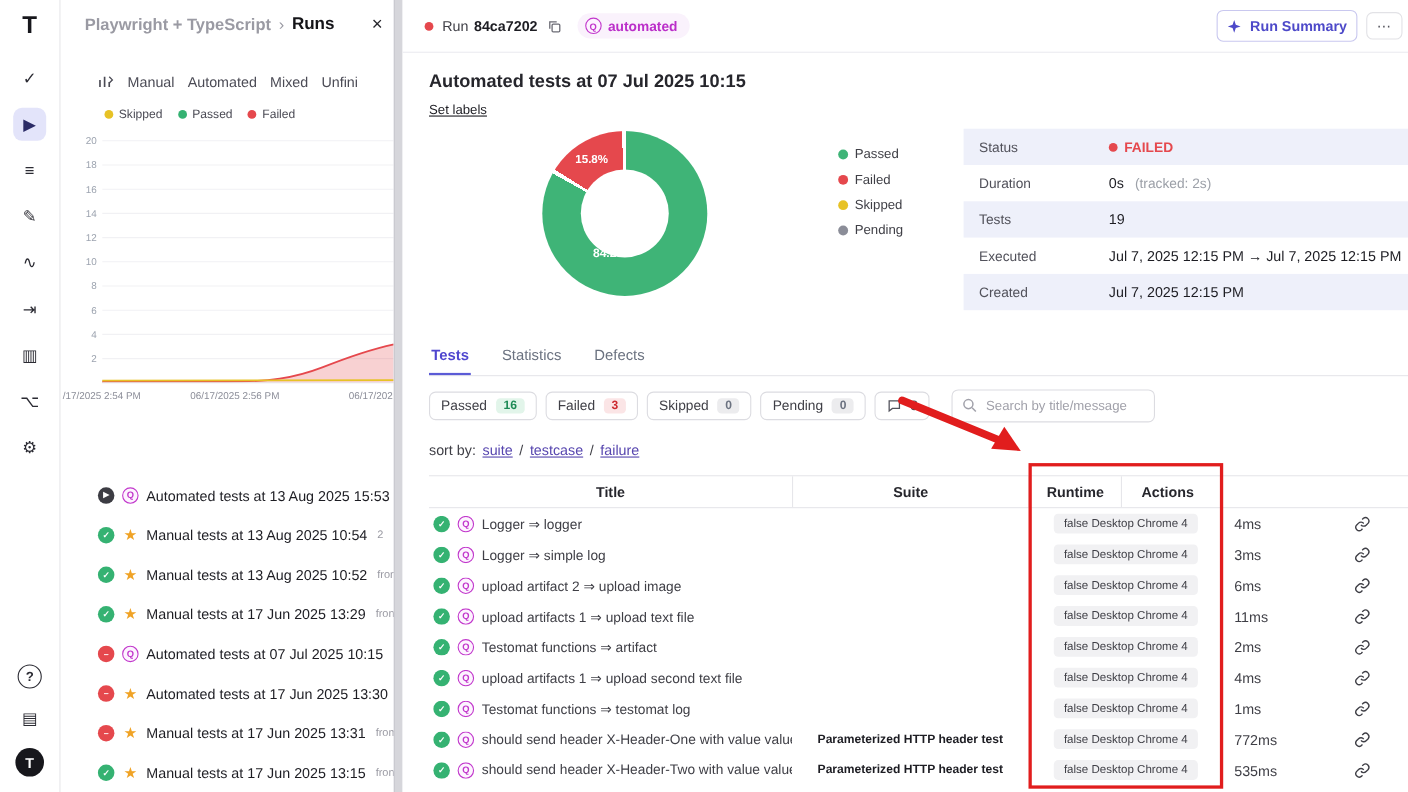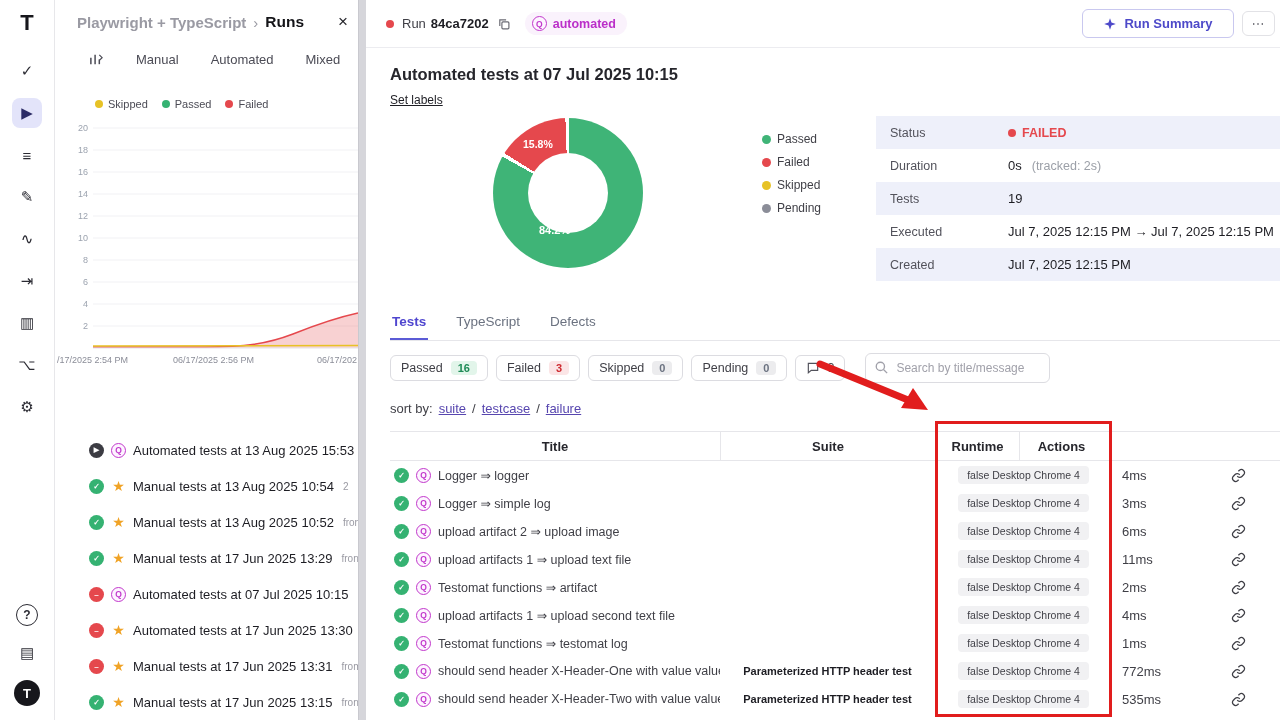--- a/index.html
+++ b/index.html
@@ -16,21 +16,21 @@
   .help-circle { width:22px; height:22px; border:1.6px solid #2b2b33; border-radius:50%; display:grid; place-items:center; font-size:12px; font-weight:700; color:#2b2b33; }
   .avatar-circle { width:26px; height:26px; background:#17171c; color:#fff; border-radius:50%; display:grid; place-items:center; font-size:13px; font-weight:800; }
 
   
   .rpanel { position:absolute; left:55px; top:0; width:303px; height:720px; background:#fff; overflow:hidden; }
   .rp-head { display:flex; align-items:center; height:44px; padding:0 6px 0 22px; }
   .crumb-proj { font-size:15px; font-weight:700; color:#9a9aa3; }
   .crumb-sep { font-size:15px; color:#9a9aa3; margin:0 7px; }
   .crumb-sec { font-size:15.5px; font-weight:800; color:#141418; }
   .rp-close { margin-left:auto; font-size:17px; color:#26262c; cursor:pointer; padding:2px 4px; }
-  .rp-tabs { display:flex; align-items:flex-start; gap:32px; height:30px; padding-left:34px; margin-top:8px; white-space:nowrap; }
+  .rp-tabs { display:flex; align-items:flex-end; gap:12px; height:30px; padding-left:34px; margin-top:8px; white-space:nowrap; }
   .rp-tab { font-size:13px; color:#4b4b55; cursor:pointer; }
   .rp-legend { display:flex; align-items:center; gap:14px; padding-left:40px; margin-top:14px; height:16px; }
   .lg-item { display:flex; align-items:center; gap:5px; font-size:11px; color:#4b4b55; }
   .lg-dot { width:8px; height:8px; border-radius:50%; }
   .chart-wrap { margin-top:8px; position:relative; }
   .run-list { position:absolute; left:0; top:432px; width:100%; }
   .run-item { display:flex; align-items:center; gap:7px; height:36px; padding-left:34px; cursor:pointer; white-space:nowrap; }
   .st { width:15px; height:15px; border-radius:50%; display:grid; place-items:center; font-size:8px; font-weight:800; color:#fff; flex:0 0 15px; }
   .st-pass { background:#35b272; }
   .st-fail { background:#e5484d; }
@@ -46,21 +46,21 @@
   
   .drawer { position:absolute; left:366px; top:0; width:1098px; height:720px; background:#fff; z-index:7; }
   .dtop { display:flex; align-items:center; height:48px; padding:0 14px 0 20px; border-bottom:1px solid #ececf0; }
   .ddot { width:8px; height:8px; border-radius:50%; background:#e5484d; margin-right:8px; }
   .run-label { font-size:13px; color:#3f3f46; margin-right:5px; }
   .run-id { font-size:13px; font-weight:800; color:#1d1d23; margin-right:8px; }
   .icon-btn { display:grid; place-items:center; cursor:pointer; color:#6b6b74; }
   .auto-badge { display:flex; align-items:center; gap:6px; background:#faf2fc; border-radius:13px; padding:4px 11px 4px 7px; margin-left:14px; cursor:pointer; }
   .auto-badge span.txt { font-size:12.5px; font-weight:600; color:#bb2fc9; }
   .dtop-right { margin-left:auto; display:flex; align-items:center; gap:8px; }
-  .btn-outline { display:flex; align-items:center; gap:7px; border:1px solid #c9c8ef; border-radius:6px; padding:6px 20px; font-size:13px; font-weight:600; color:#4d49c9; background:#fff; cursor:pointer; }
+  .btn-outline { display:flex; align-items:center; gap:7px; border:1px solid #c9c8ef; border-radius:6px; padding:6px 8px; font-size:13px; font-weight:600; color:#4d49c9; background:#fff; cursor:pointer; }
   .btn-dots { border:1px solid #e2e2e6; border-radius:6px; padding:4px 9px; font-size:13px; color:#52525b; background:#fff; cursor:pointer; }
   .btn-primary { display:flex; align-items:center; gap:7px; border:none; border-radius:6px; padding:7px 14px; font-size:13px; font-weight:600; color:#fff; background:#5b5bd6; cursor:pointer; margin-left:10px; }
   .btn-ghost { border:none; background:none; font-size:15px; color:#52525b; padding:4px 7px; cursor:pointer; }
   .d-close { font-size:18px; color:#26262c; cursor:pointer; padding:2px 6px; }
 
   .d-title { margin:17px 0 0 24px; font-size:16.5px; font-weight:800; color:#26262c; }
   .set-labels { margin:9px 0 0 24px; display:inline-block; font-size:12px; color:#1d1d23; text-decoration:underline; cursor:pointer; }
 
   .summary { position:relative; height:172px; margin-top:8px; }
   .donut { position:absolute; left:127px; top:2px; width:150px; height:150px; border-radius:50%;
@@ -376,21 +376,21 @@
         </div>
         <div class="irow">
           <span class="ilabel">Created</span>
           <span class="ivalue">Jul 7, 2025 12:15 PM</span>
         </div>
       </div>
     </div>
 
     <div class="dtabs">
       <span class="dtab active">Tests</span>
-      <span class="dtab">TypeScript</span>
+      <span class="dtab">Statistics</span>
       <span class="dtab">Defects</span>
     </div>
 
     <div class="chips">
       <span class="chip">
           <span>Passed</span>
           <span class="cnt cnt-green">16</span>
         </span>
       <span class="chip">
           <span>Failed</span>

